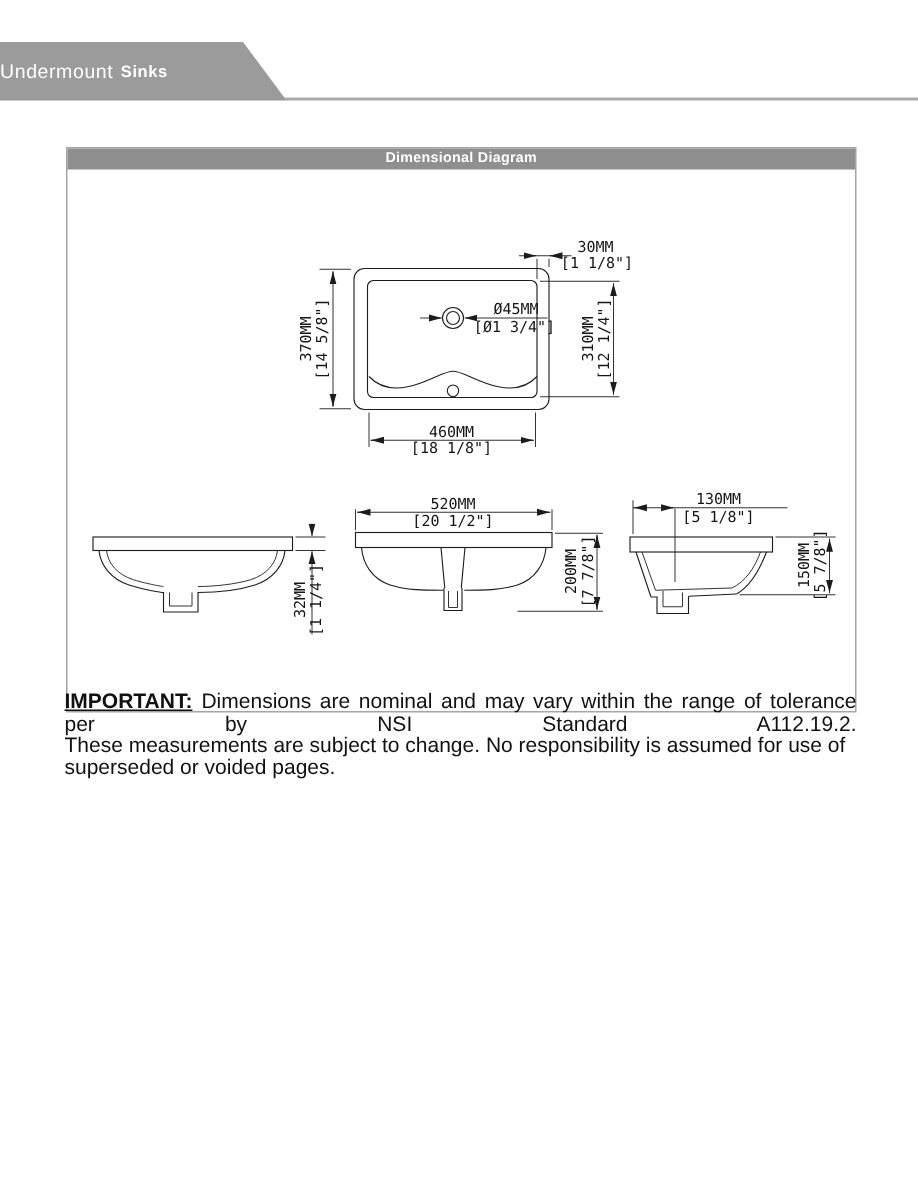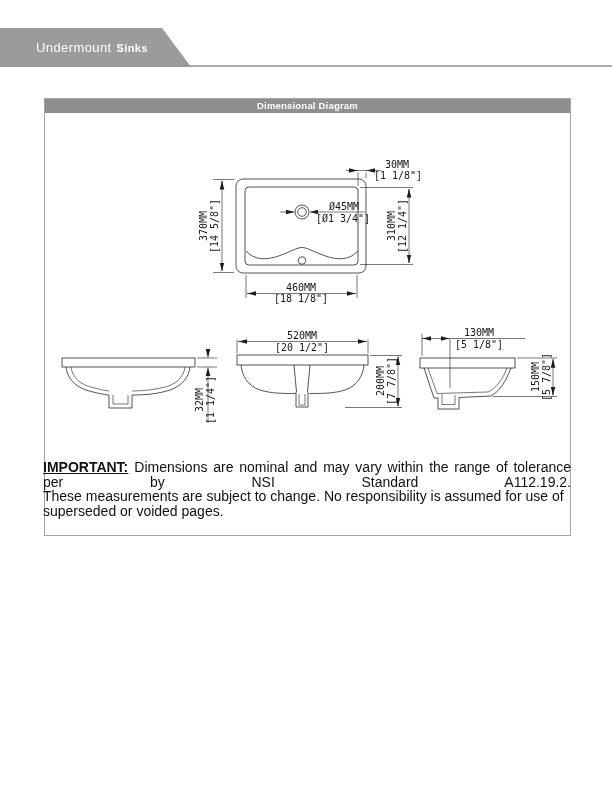--- a/index.html
+++ b/index.html
@@ -2,25 +2,25 @@
 <html><head>
 <meta charset="utf-8">
 <style>
   html,body{margin:0;padding:0;background:#e8e8e8;}
   .page{position:relative;width:612px;height:792px;background:#ffffff;overflow:hidden;
         font-family:"Liberation Sans",sans-serif;}
   
   .rule{position:absolute;top:65px;left:0;width:612px;height:2px;background:#aaaaaa;}
   .banner{position:absolute;top:28px;left:0;width:200px;height:39px;background:#9b9b9b;
           clip-path:polygon(0 0,162px 0,191px 39px,0 39px);
-          display:flex;align-items:center;padding-left:36px;box-sizing:border-box;z-index:2;}
+          display:flex;align-items:center;box-sizing:border-box;z-index:2;}
   .banner .t1{color:#ffffff;font-size:13px;letter-spacing:.4px;margin-right:5px;}
   .banner .t2{color:#ffffff;font-size:11px;font-weight:bold;letter-spacing:.4px;}
   
-  .dbox{position:absolute;left:44px;top:98px;width:527px;height:438px;
+  .dbox{position:absolute;left:44px;top:98px;width:527px;height:377px;
         border:1px solid #a5a5a5;box-sizing:border-box;background:#ffffff;}
   .dbar{height:14px;background:#8f8f8f;color:#ffffff;font-size:9.5px;font-weight:bold;
         text-align:center;line-height:14px;letter-spacing:.2px;}
   
   svg.cadsvg{position:absolute;left:0;top:0;}
   .cad{font-family:"DejaVu Sans Mono",monospace;font-size:10px;fill:#151515;}
   .ln{stroke:#1c1c1c;stroke-width:.75;fill:none;}
   .thin{stroke:#1c1c1c;stroke-width:.6;fill:none;}
   
   .note{position:absolute;left:43px;top:460px;width:528px;color:#111111;

